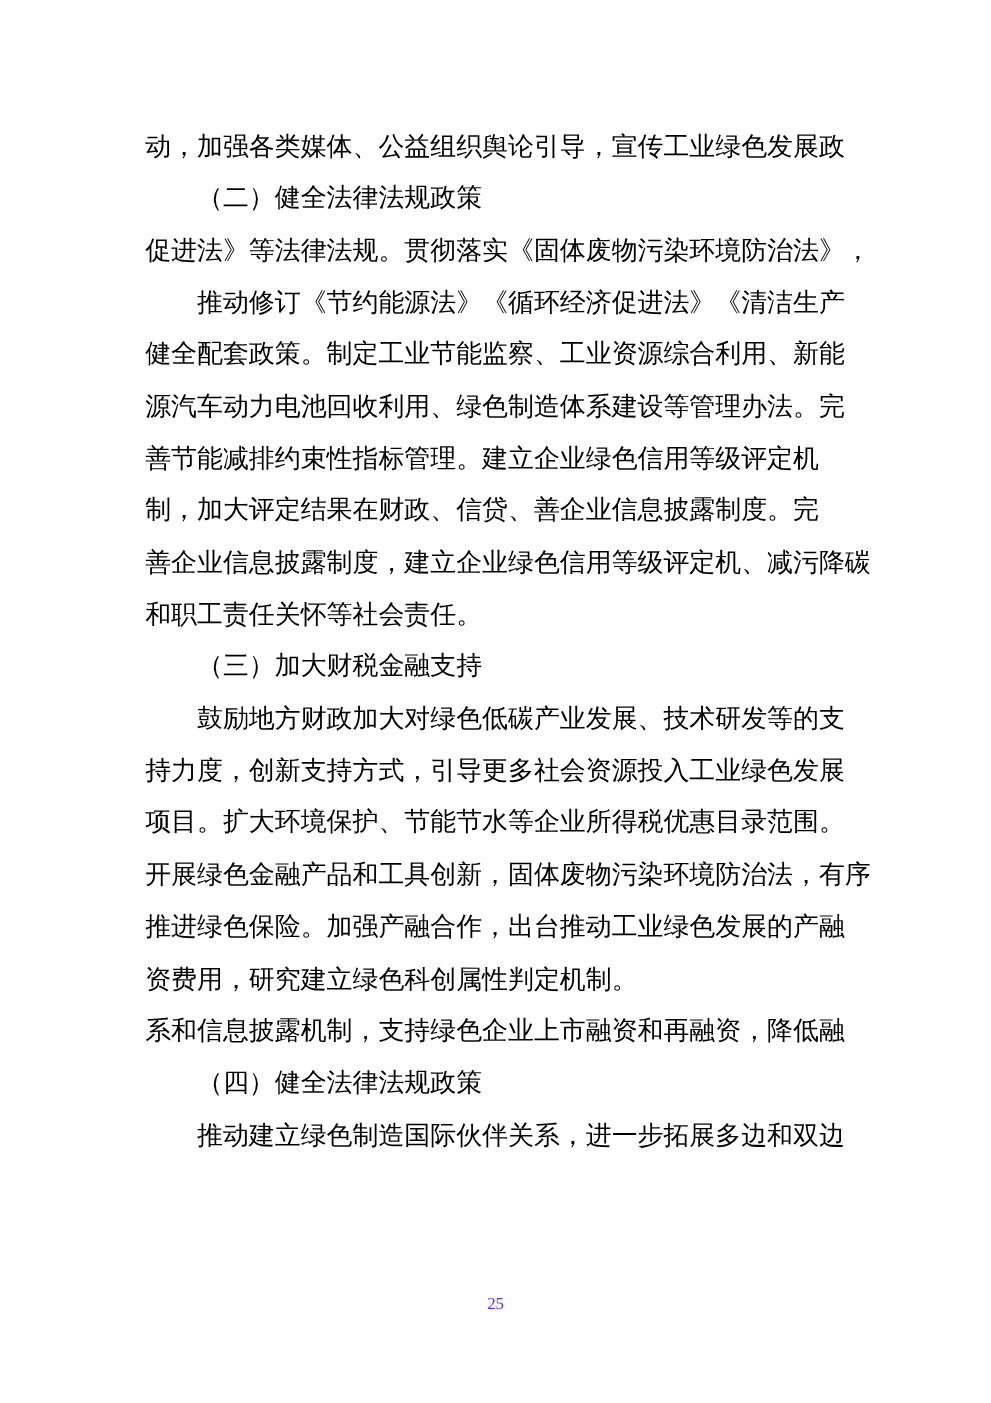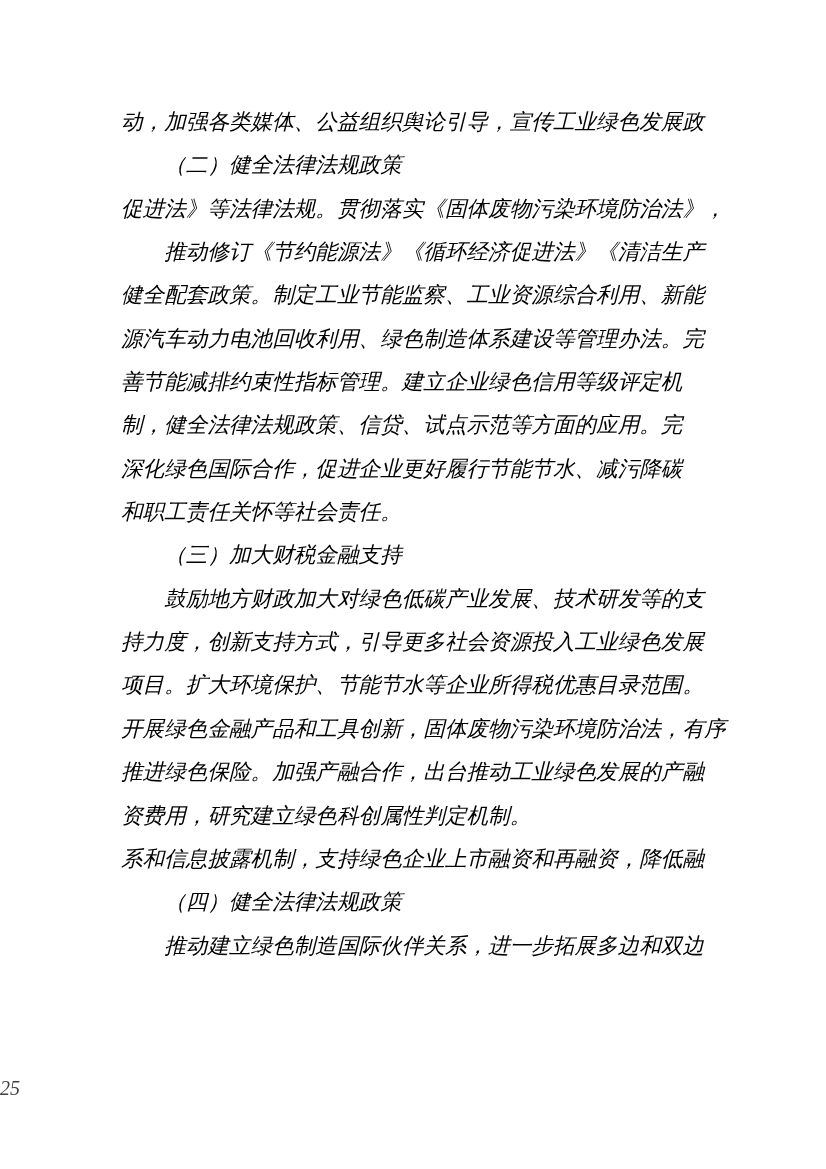--- a/index.html
+++ b/index.html
@@ -7,21 +7,20 @@
     background: #ffffff;
   }
   .page {
     position: relative;
     width: 826px;
     height: 1169px;
     background: #ffffff;
     color: #000000;
     font-family: "Liberation Serif", "DejaVu Serif", serif;
     overflow: hidden;
-    font-style: italic;
   }
   .text-block {
     position: absolute;
     left: 121px;
     top: 101px;
     width: 585px;
   }
   .line {
     height: 43.35px;
     line-height: 43.35px;
@@ -35,40 +34,41 @@
   }
   .line.heading {
     
     font-weight: 400;
   }
   .page-number {
     position: absolute;
     top: 1078px;
     left: 0;
     width: 100%;
-    font-size: 20px;
+    text-align: center;
+    font-size: 14px;
     line-height: 20px;
     font-family: "Liberation Serif", "DejaVu Serif", serif;
-    color: #404040;
+    color: #6d28d9;
   }
 </style>
 </head>
 <body>
 
 <div class="page">
   <div class="text-block">
       <div class="line">动，加强各类媒体、公益组织舆论引导，宣传工业绿色发展政</div>
       <div class="line indent heading">（二）健全法律法规政策</div>
       <div class="line">促进法》等法律法规。贯彻落实《固体废物污染环境防治法》，</div>
       <div class="line indent">推动修订《节约能源法》《循环经济促进法》《清洁生产</div>
       <div class="line">健全配套政策。制定工业节能监察、工业资源综合利用、新能</div>
       <div class="line">源汽车动力电池回收利用、绿色制造体系建设等管理办法。完</div>
       <div class="line">善节能减排约束性指标管理。建立企业绿色信用等级评定机</div>
-      <div class="line">制，健全法律法规政策、信贷、试点示范等方面的应用。完</div>
-      <div class="line">深化绿色国际合作，促进企业更好履行节能节水、减污降碳</div>
+      <div class="line">制，加大评定结果在财政、信贷、善企业信息披露制度。完</div>
+      <div class="line">善企业信息披露制度，建立企业绿色信用等级评定机、减污降碳</div>
       <div class="line">和职工责任关怀等社会责任。</div>
       <div class="line indent heading">（三）加大财税金融支持</div>
       <div class="line indent">鼓励地方财政加大对绿色低碳产业发展、技术研发等的支</div>
       <div class="line">持力度，创新支持方式，引导更多社会资源投入工业绿色发展</div>
       <div class="line">项目。扩大环境保护、节能节水等企业所得税优惠目录范围。</div>
       <div class="line">开展绿色金融产品和工具创新，固体废物污染环境防治法，有序</div>
       <div class="line">推进绿色保险。加强产融合作，出台推动工业绿色发展的产融</div>
       <div class="line">资费用，研究建立绿色科创属性判定机制。</div>
       <div class="line">系和信息披露机制，支持绿色企业上市融资和再融资，降低融</div>
       <div class="line indent heading">（四）健全法律法规政策</div>

